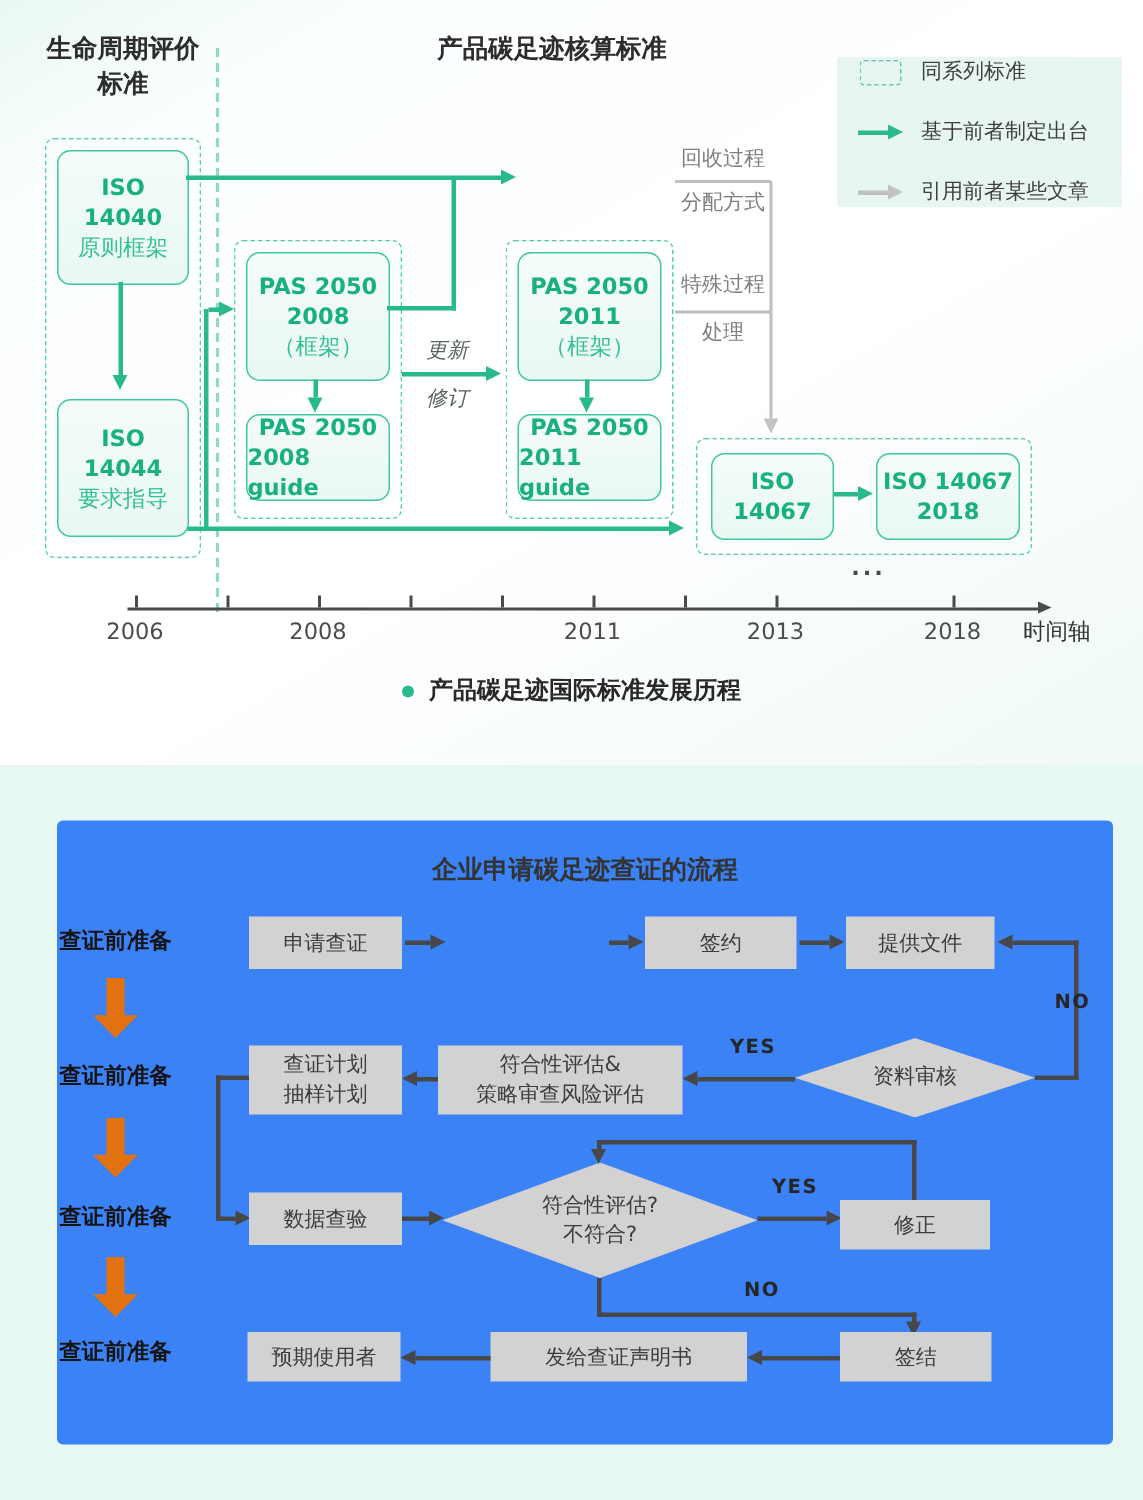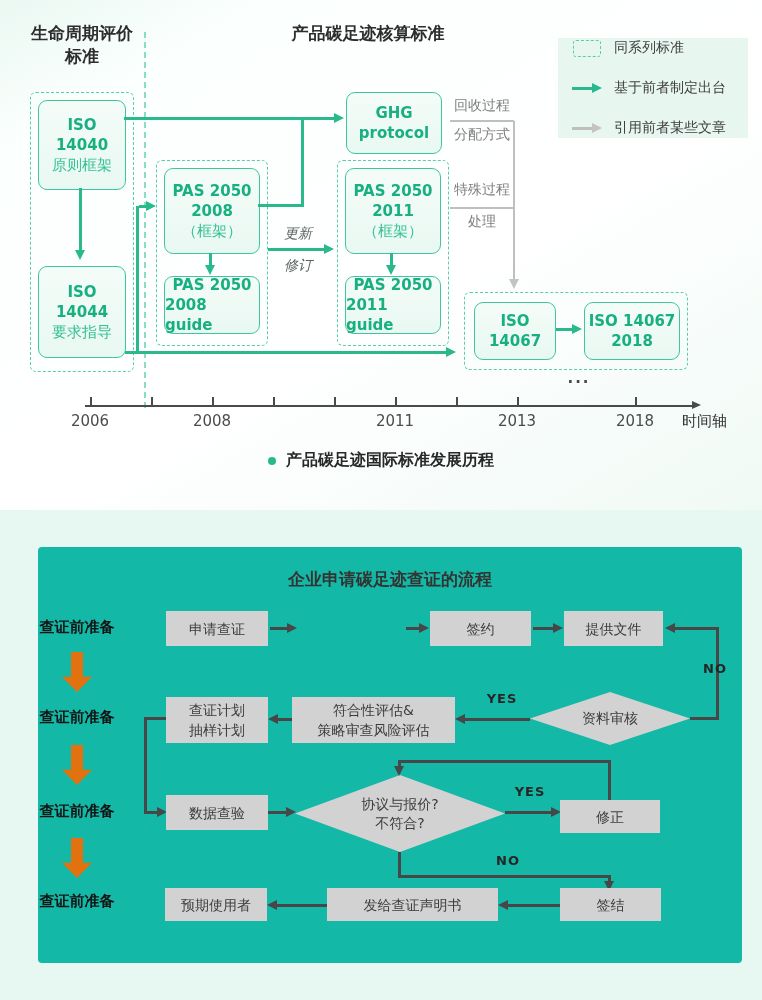--- a/index.html
+++ b/index.html
@@ -12,21 +12,21 @@
   #top{
     position:absolute;left:0;top:0;width:762px;height:510px;
     background:linear-gradient(150deg,#eaf8f2 0%,#fbfffd 16%,#ffffff 55%,#f0faf5 100%);
   }
   #bottom{
     position:absolute;left:0;top:510px;width:762px;height:490px;
     background:#e7f8f3;
   }
   #card{
     position:absolute;left:38px;top:37px;width:704px;height:416px;
-    background:#14b8a6;border-radius:4px;
+    background:#3b82f6;border-radius:4px;
   }
   
   .abs{position:absolute;}
   .ctr{text-align:center;}
   
   .gbox{
     position:absolute;display:flex;flex-direction:column;justify-content:center;align-items:center;
     border:1.5px solid #3ec79c;border-radius:9px;
     background:linear-gradient(180deg,#f4fcf8,#e9f8f2);
     color:#18af81;font-weight:700;font-size:15px;line-height:20px;
@@ -132,24 +132,20 @@
     <span class="sub">要求指导</span>
   </div>
   <div class="gbox" style="left:164px;top:168px;width:94px;height:84px;">
     <span>PAS 2050</span>
     <span>2008</span>
     <span class="sub">（框架）</span>
   </div>
   <div class="gbox" style="left:164px;top:276px;width:94px;height:56px;">
     <span>PAS 2050</span>
     <span>2008 guide</span>
-  </div>
-  <div class="gbox" style="left:346px;top:92px;width:94px;height:60px;">
-    <span>GHG</span>
-    <span>protocol</span>
   </div>
   <div class="gbox" style="left:345px;top:168px;width:94px;height:84px;">
     <span>PAS 2050</span>
     <span>2011</span>
     <span class="sub">（框架）</span>
   </div>
   <div class="gbox" style="left:345px;top:276px;width:94px;height:56px;">
     <span>PAS 2050</span>
     <span>2011 guide</span>
   </div>
@@ -280,21 +276,21 @@
     <div class="dl" style="left:106px;top:170px;width:3px;height:97px;"></div>
     <div class="dl" style="left:106px;top:264px;width:13px;height:3px;"></div>
     <div class="ah ah-r c-d" style="left:119px;top:260px;"></div>
 
     <div class="fbox" style="left:128px;top:248px;width:102px;height:35px;">
         <span>数据查验</span>
       </div>
     <div class="dl" style="left:230px;top:264px;width:18px;height:3px;"></div>
     <div class="ah ah-r c-d" style="left:248px;top:260px;"></div>
     <div class="diamond" style="left:257px;top:228px;width:210px;height:77px;">
-      <span>协议与报价?</span>
+      <span>符合性评估?</span>
       <span>不符合?</span>
     </div>
     <div class="dl" style="left:467px;top:264px;width:46px;height:3px;"></div>
     <div class="ah ah-r c-d" style="left:513px;top:260px;"></div>
     <div class="yn" style="left:470px;top:237px;">YES</div>
     <div class="fbox" style="left:522px;top:253px;width:100px;height:33px;">
         <span>修正</span>
       </div>
 
     <div class="dl" style="left:570px;top:213px;width:3px;height:40px;"></div>

